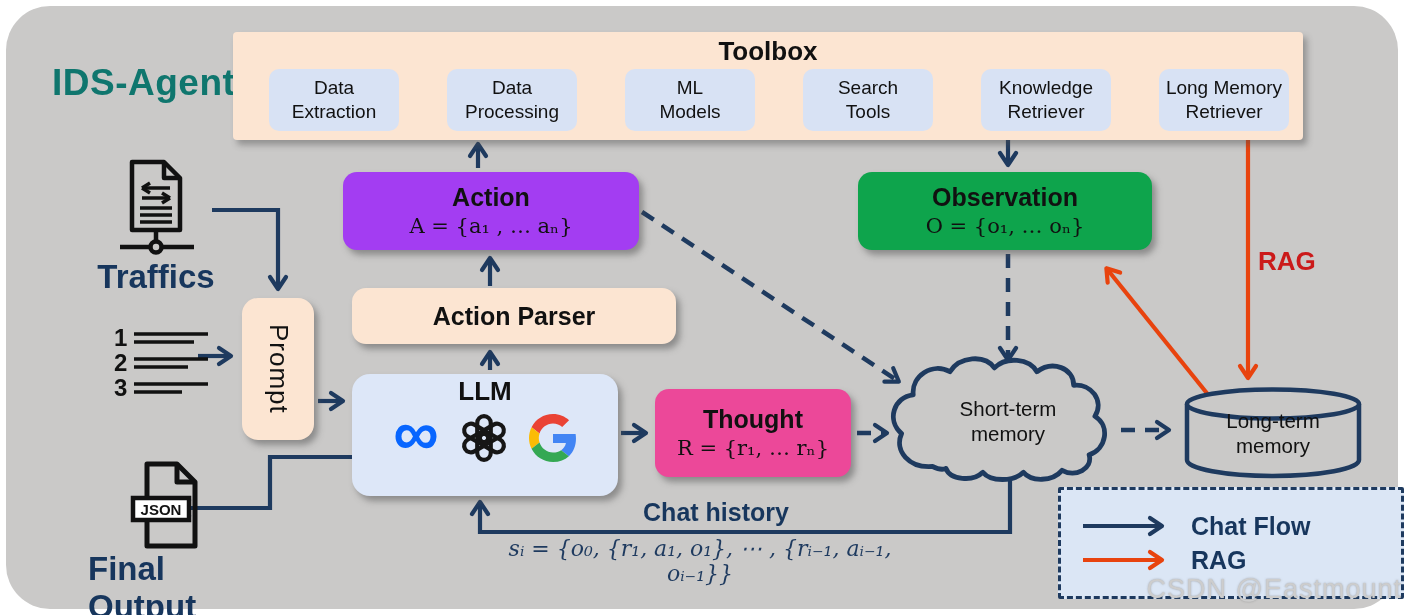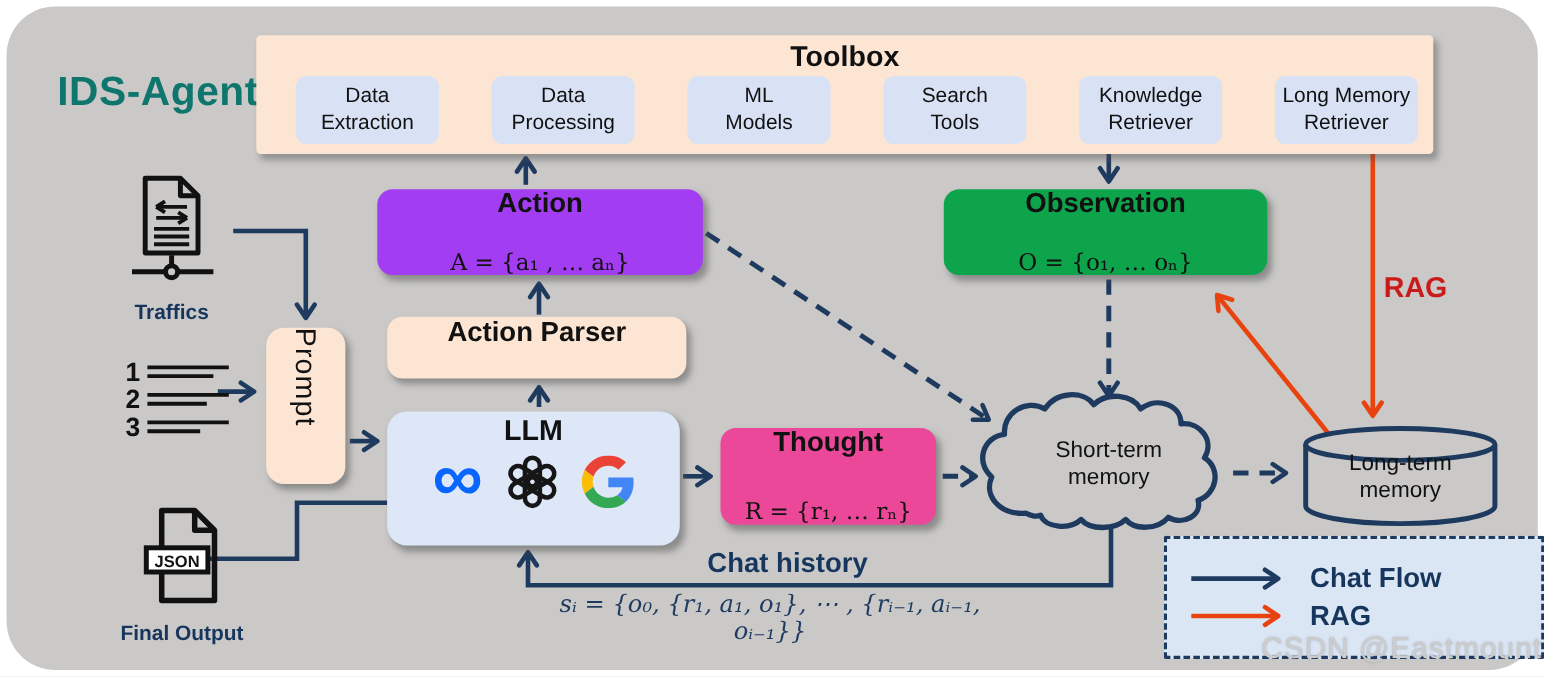--- a/index.html
+++ b/index.html
@@ -2,53 +2,53 @@
 <html><head>
 <meta charset="utf-8">
 <style>
   html,body{margin:0;padding:0;background:#ffffff;}
   .canvas{position:relative;width:1404px;height:615px;overflow:hidden;
           font-family:"Liberation Sans",sans-serif;}
   .panel{position:absolute;left:6px;top:6px;right:6px;bottom:6px;
          background:#cac9c8;border-radius:44px;}
   .overlay{position:absolute;left:0;top:0;width:1404px;height:615px;z-index:4;pointer-events:none;}
   .box{position:absolute;z-index:6;display:flex;flex-direction:column;align-items:center;
-       justify-content:space-between;box-shadow:4px 5px 6px rgba(80,80,80,.5);}
+       justify-content:center;box-shadow:4px 5px 6px rgba(80,80,80,.5);}
   .title{position:absolute;left:52px;top:62px;z-index:6;font-size:37px;font-weight:bold;
          color:#0f766e;letter-spacing:.5px;}
   
   .toolbox{position:absolute;left:233px;top:32px;width:1070px;height:108px;z-index:6;
            background:#fce5d2;border-radius:4px;box-shadow:4px 5px 6px rgba(80,80,80,.45);}
   .toolbox-title{position:absolute;top:4px;left:0;right:0;text-align:center;
                  font-size:26px;font-weight:bold;color:#111;}
   .tools{position:absolute;left:14px;right:14px;bottom:9px;display:flex;gap:26px;}
   .tool{flex:1;height:62px;background:#d8e2f4;border-radius:10px;display:flex;
         align-items:center;justify-content:center;margin-left:22px;}
   .tool span{font-size:19px;color:#111;text-align:center;white-space:pre-line;line-height:1.25;}
   
   .action{left:343px;top:172px;width:296px;height:78px;background:#a33df2;border-radius:14px;}
   .observation{left:858px;top:172px;width:294px;height:78px;background:#0ea44c;border-radius:14px;}
   .thought{left:655px;top:389px;width:196px;height:88px;background:#ec4899;border-radius:14px;}
   .node-title{font-size:25px;font-weight:bold;color:#111;line-height:1.1;}
   .node-formula{font-family:"DejaVu Serif",serif;font-size:21px;color:#111;margin-top:2px;}
-  .parser{left:352px;top:288px;width:272px;height:56px;background:#fce5d2;border-radius:14px;}
+  .parser{left:352px;top:288px;width:324px;height:56px;background:#fce5d2;border-radius:14px;}
   .parser span{font-size:25px;font-weight:bold;color:#111;}
   .llm{left:352px;top:374px;width:266px;height:122px;background:#dde7f8;border-radius:18px;
        justify-content:flex-start;padding-top:2px;box-sizing:border-box;}
   .llm-label{font-size:26px;font-weight:bold;color:#111;}
   .logo-row{display:flex;align-items:center;gap:20px;margin-top:2px;height:58px;}
   .meta{font-size:64px;font-weight:bold;color:#0866ff;line-height:48px;margin-top:-10px;}
   .prompt{left:242px;top:298px;width:72px;height:142px;background:#fce5d2;border-radius:16px;}
   .prompt span{writing-mode:vertical-rl;font-size:26px;color:#111;letter-spacing:1px;}
   
   .shape{position:absolute;z-index:6;}
   .shape-label{position:absolute;z-index:7;text-align:center;color:#111;font-size:20.5px;line-height:1.22;}
   
   .input-group{position:absolute;z-index:6;display:flex;flex-direction:column;align-items:center;}
-  .input-label{font-size:19px;font-weight:bold;color:#17365d;margin-top:16px;}
+  .input-label{font-size:33px;font-weight:bold;color:#17365d;margin-top:0;}
   
   .chat-history{position:absolute;left:616px;top:498px;width:200px;text-align:center;z-index:6;
                 font-size:25px;font-weight:bold;color:#17365d;}
   .state-formula{position:absolute;left:495px;top:536px;width:410px;text-align:center;z-index:6;
                  font-family:"DejaVu Serif",serif;font-style:italic;font-size:22px;color:#1e3a5f;}
   .rag-label{position:absolute;left:1258px;top:246px;z-index:6;font-size:26px;font-weight:bold;color:#cb1a1a;}
   
   .legend{position:absolute;left:1058px;top:487px;width:346px;height:112px;z-index:6;
           background:#dbe6f5;border:3.5px dashed #1e3a5f;border-radius:2px;box-sizing:border-box;
           display:flex;flex-direction:column;justify-content:center;gap:2px;padding-left:18px;}

